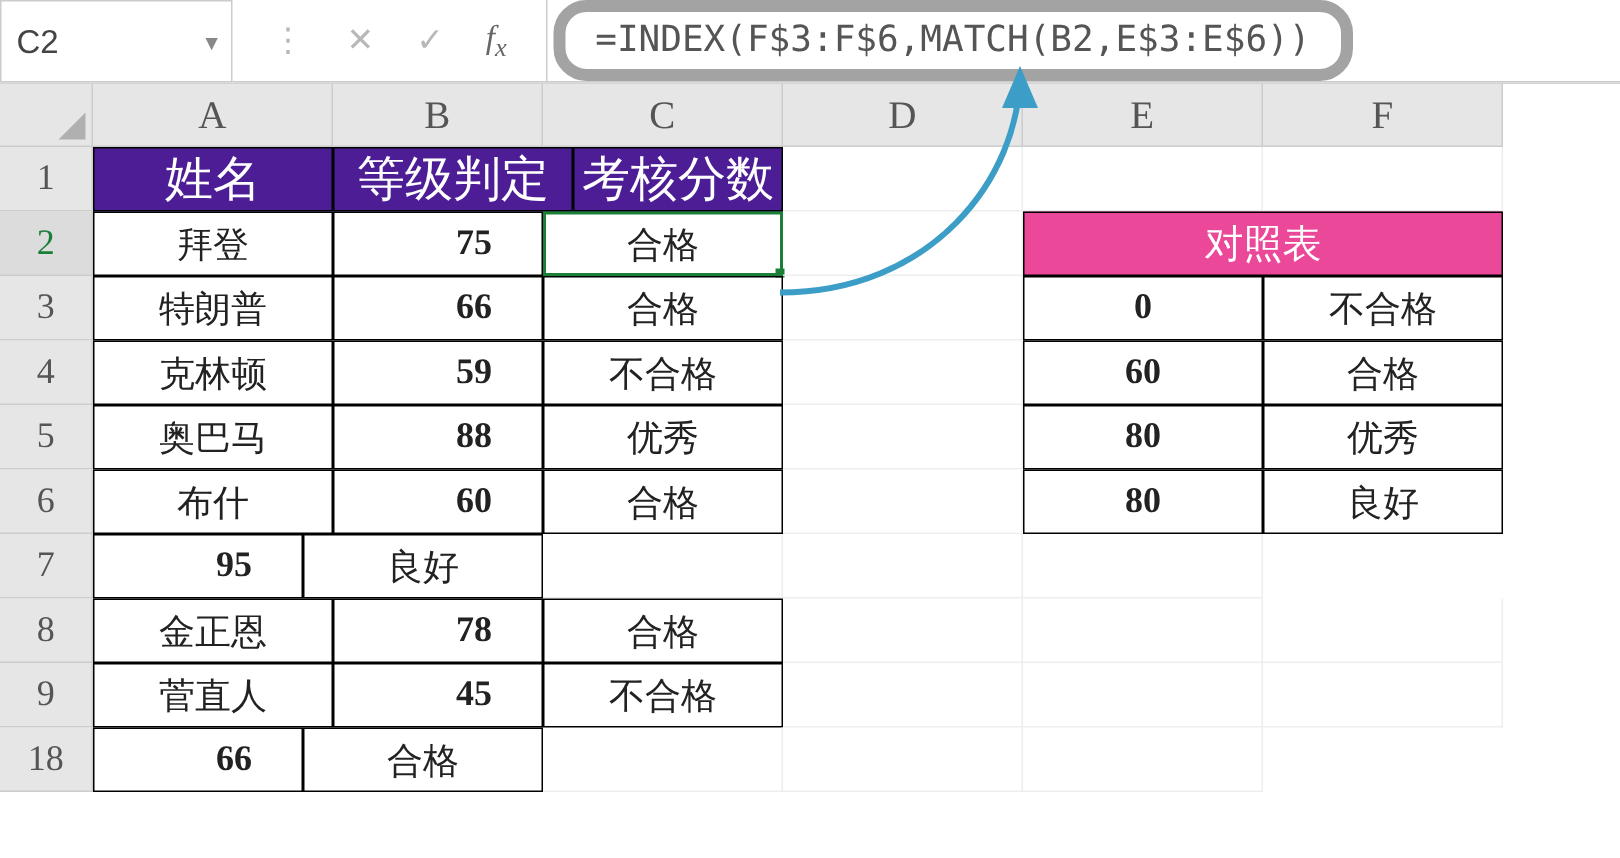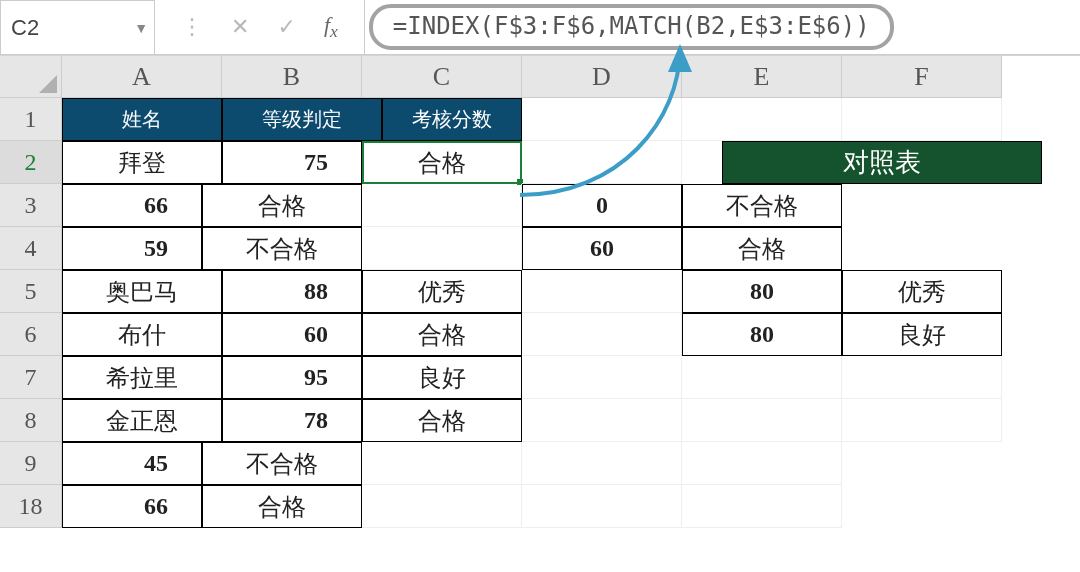--- a/index.html
+++ b/index.html
@@ -57,21 +57,21 @@
     }
     .fb-icon.fx::after { content: "x"; font-size: 0.8em; vertical-align: sub; }
     .formula-content {
       flex: 1;
       display: flex;
       align-items: center;
       border-bottom: 1px solid #ccc;
       position: relative;
     }
     .formula-bubble {
-      border: 4px solid #a3a3a3;
+      border: 8px solid #a3a3a3;
       border-radius: 22px;
       padding: 4px 20px 6px 20px;
       font-size: 24px;
       color: #555;
       font-family: Consolas, monospace;
       margin-left: 4px;
       white-space: nowrap;
     }
 
     
@@ -149,24 +149,24 @@
       color: #222;
       position: relative;
     }
     .empty-cell {
       border-right: 1px solid #eee;
       border-bottom: 1px solid #eee;
     }
 
     
     .th-cell {
-      background: #0c4a6e;
+      background: #4c1d95;
       color: #fff;
       font-family: "KaiTi", "STKaiti", serif;
-      font-size: 20px;
+      font-size: 32px;
       border: 1px solid #000;
     }
     .td-cell {
       border: 1px solid #000;
       font-family: "KaiTi", "STKaiti", serif;
     }
     .td-num {
       font-family: "Times New Roman", serif;
       font-weight: 600;
       padding-left: 48px;
@@ -186,26 +186,25 @@
       position: absolute;
       right: -3px;
       bottom: -3px;
       width: 6px; height: 6px;
       background: #1a7f37;
       border: 1px solid #fff;
     }
 
     
     .lt-head {
-      background: #14532d;
+      background: #ec4899;
       color: #fff;
       font-family: "KaiTi", "STKaiti", serif;
       font-size: 26px;
       border: 1px solid #000;
-      margin-left: 40px;
     }
     .lt-cell {
       border: 1px solid #000;
       font-family: "KaiTi", "STKaiti", serif;
     }
     .lt-cell.num {
       font-family: "Times New Roman", serif;
       font-weight: 600;
     }
 
@@ -263,29 +262,31 @@
   <div class="row-h active">2</div>
   <div class="cell td-cell col-A">拜登</div>
   <div class="cell td-cell td-num col-B">75</div>
   <div class="cell td-cell col-C selected-cell">合格</div>
   <div class="cell empty-cell col-D"></div>
   <div class="cell lt-head" style="width:320px">对照表</div>
 </div>
 
 <div class="body-row">
   <div class="row-h">3</div>
+  <div class="cell td-cell col-A">特朗普</div>
   <div class="cell td-cell td-num col-B">66</div>
   <div class="cell td-cell col-C">合格</div>
   <div class="cell empty-cell col-D"></div>
   <div class="cell lt-cell num col-E">0</div>
   <div class="cell lt-cell col-F">不合格</div>
 </div>
 
 <div class="body-row">
   <div class="row-h">4</div>
+  <div class="cell td-cell col-A">克林顿</div>
   <div class="cell td-cell td-num col-B">59</div>
   <div class="cell td-cell col-C">不合格</div>
   <div class="cell empty-cell col-D"></div>
   <div class="cell lt-cell num col-E">60</div>
   <div class="cell lt-cell col-F">合格</div>
 </div>
 
 <div class="body-row">
   <div class="row-h">5</div>
   <div class="cell td-cell col-A">奥巴马</div>
@@ -301,40 +302,40 @@
   <div class="cell td-cell col-A">布什</div>
   <div class="cell td-cell td-num col-B">60</div>
   <div class="cell td-cell col-C">合格</div>
   <div class="cell empty-cell col-D"></div>
   <div class="cell lt-cell num col-E">80</div>
   <div class="cell lt-cell col-F">良好</div>
 </div>
 
 <div class="body-row">
   <div class="row-h">7</div>
-  <div class="cell td-cell col-A">希拉里</div>
   <div class="cell td-cell td-num col-B">95</div>
   <div class="cell td-cell col-C">良好</div>
   <div class="cell empty-cell col-D"></div>
   <div class="cell empty-cell col-E"></div>
   <div class="cell empty-cell col-F"></div>
 </div>
 
 <div class="body-row">
   <div class="row-h">8</div>
   <div class="cell td-cell col-A">金正恩</div>
   <div class="cell td-cell td-num col-B">78</div>
   <div class="cell td-cell col-C">合格</div>
   <div class="cell empty-cell col-D"></div>
   <div class="cell empty-cell col-E"></div>
   <div class="cell empty-cell col-F"></div>
 </div>
 
 <div class="body-row">
   <div class="row-h">9</div>
+  <div class="cell td-cell col-A">菅直人</div>
   <div class="cell td-cell td-num col-B">45</div>
   <div class="cell td-cell col-C">不合格</div>
   <div class="cell empty-cell col-D"></div>
   <div class="cell empty-cell col-E"></div>
   <div class="cell empty-cell col-F"></div>
 </div>
 
 <div class="body-row">
   <div class="row-h">18</div>
   <div class="cell td-cell td-num col-B">66</div>

